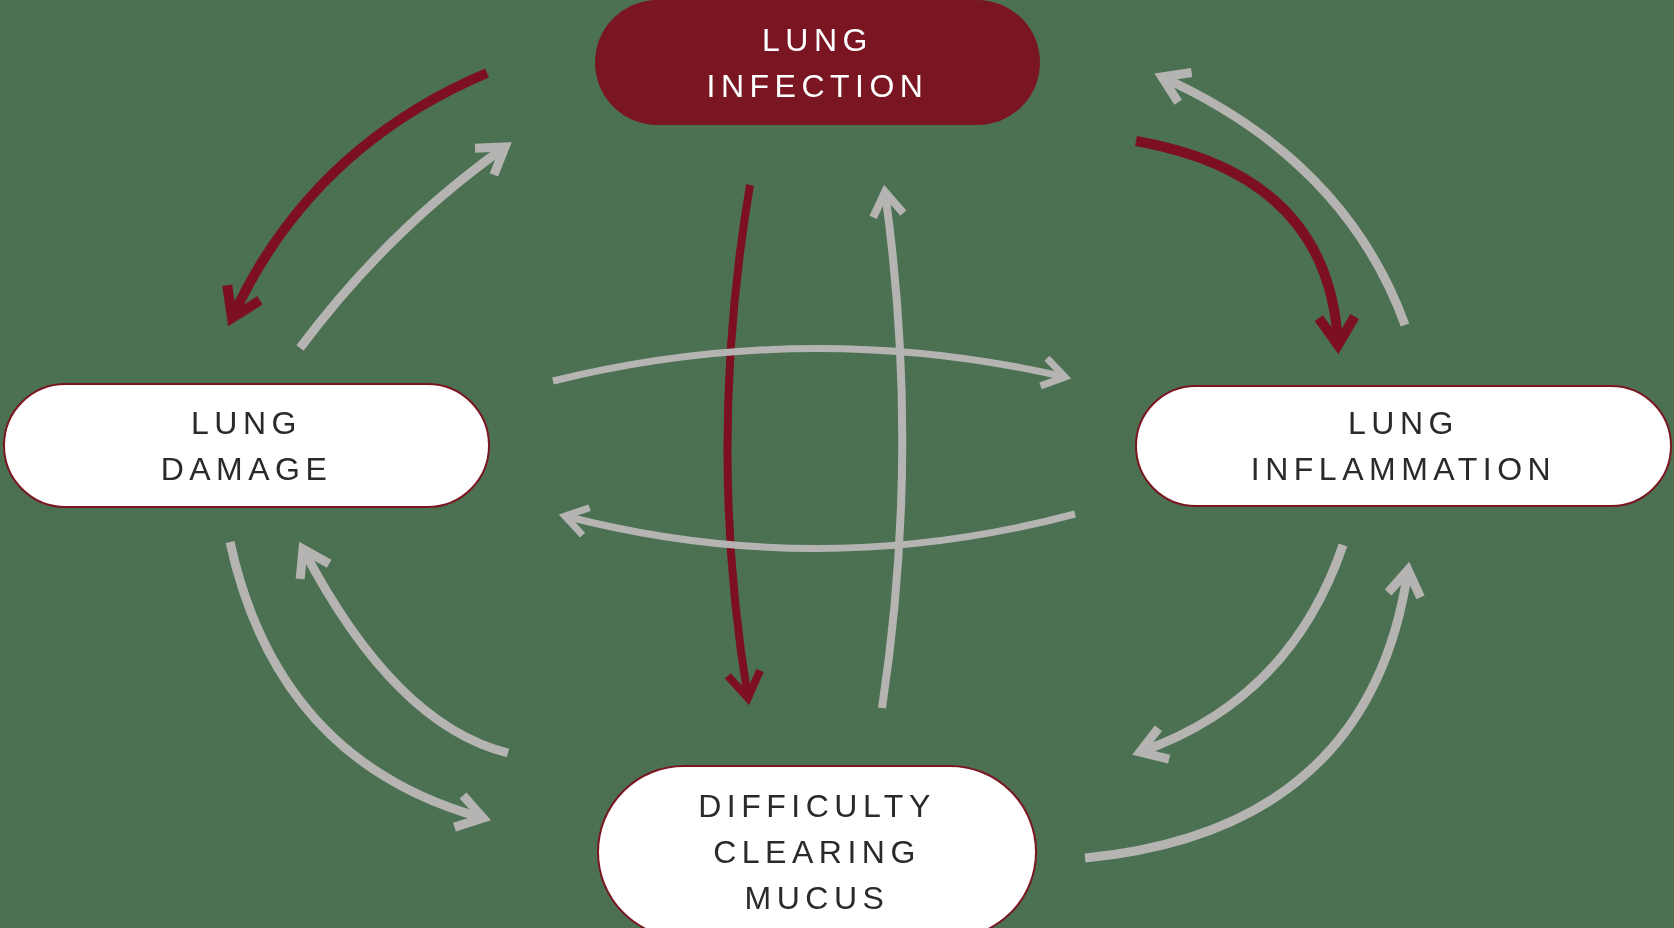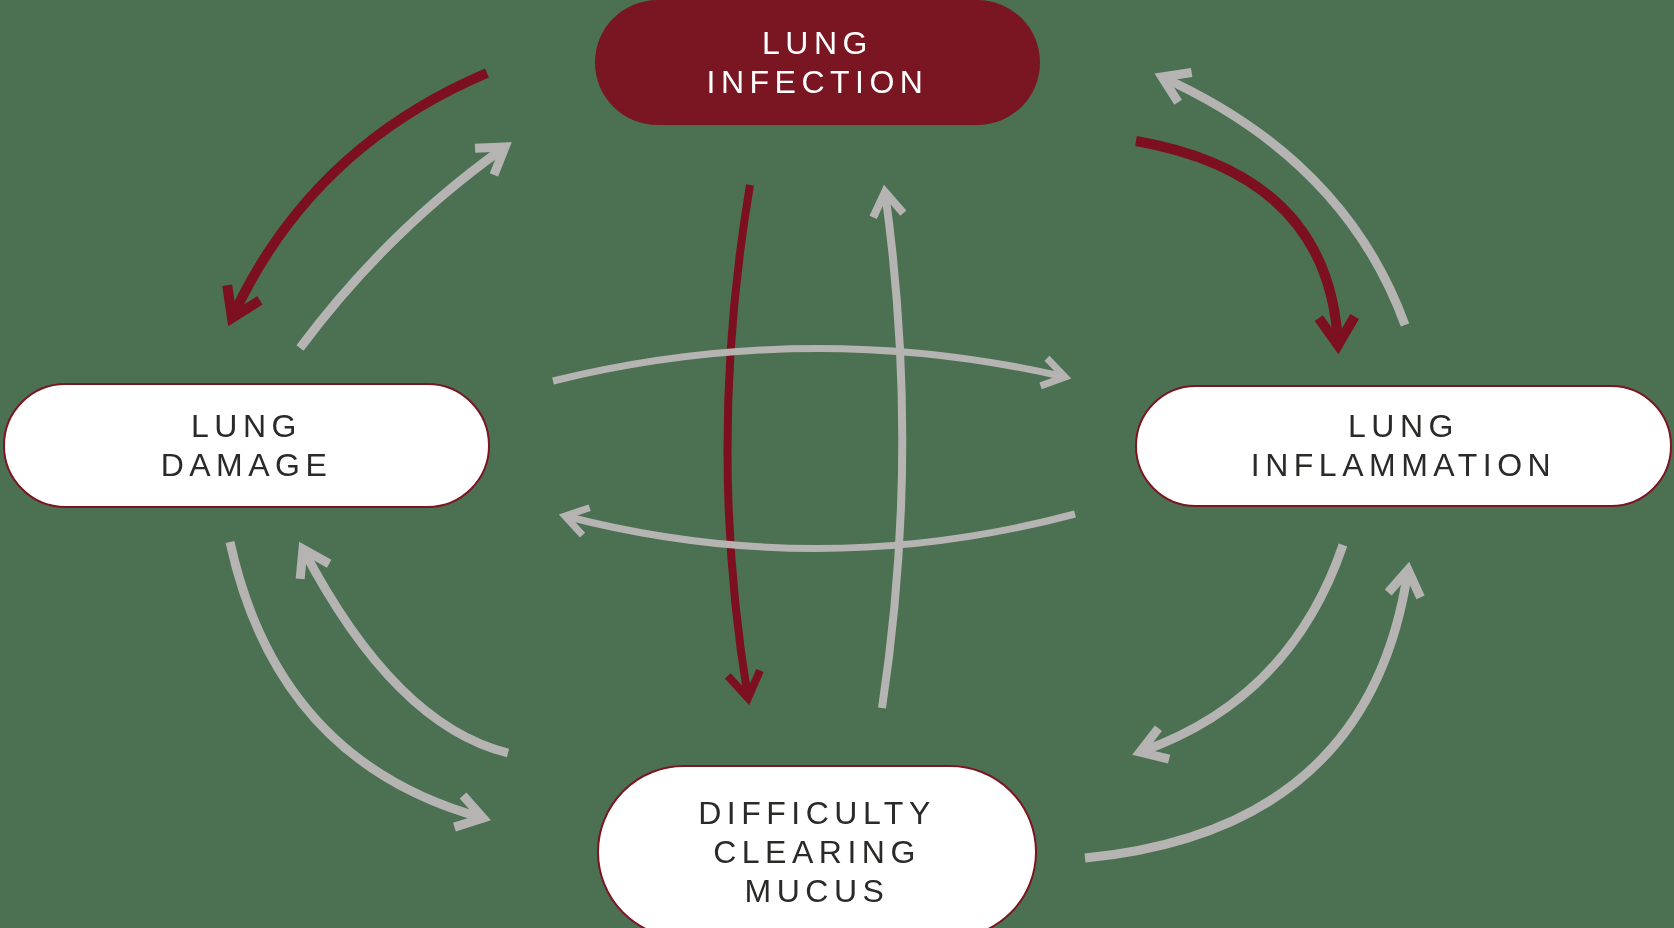--- a/index.html
+++ b/index.html
@@ -6,21 +6,21 @@
   body{
     width:1674px;height:928px;position:relative;overflow:hidden;
     background:#4C7152;
     font-family:"Liberation Sans", sans-serif;
   }
   #diagram{position:absolute;left:0;top:0;width:1674px;height:928px;}
   svg.arrows{position:absolute;left:0;top:0;}
   .node{
     position:absolute;border-radius:999px;box-sizing:border-box;
     display:flex;align-items:center;justify-content:center;text-align:center;
-    font-size:32px;line-height:39px;letter-spacing:5.5px;font-weight:500;
+    font-size:32px;line-height:46px;letter-spacing:5.5px;font-weight:500;
     white-space:pre-line;color:#2B2A29;
   }
   .node.outline{background:#FFFFFF;border:2.5px solid #7A1622;}
   .node.filled{background:#7A1622;color:#FFFFFF;}
   #node-lung-infection{left:595px;top:0px;width:445px;height:125px;}
   #node-lung-damage{left:3px;top:383px;width:487px;height:125px;}
   #node-lung-inflammation{left:1135px;top:385px;width:537px;height:122px;}
   #node-difficulty-clearing-mucus{left:597px;top:765px;width:440px;height:174px;}
 </style>
 </head>

